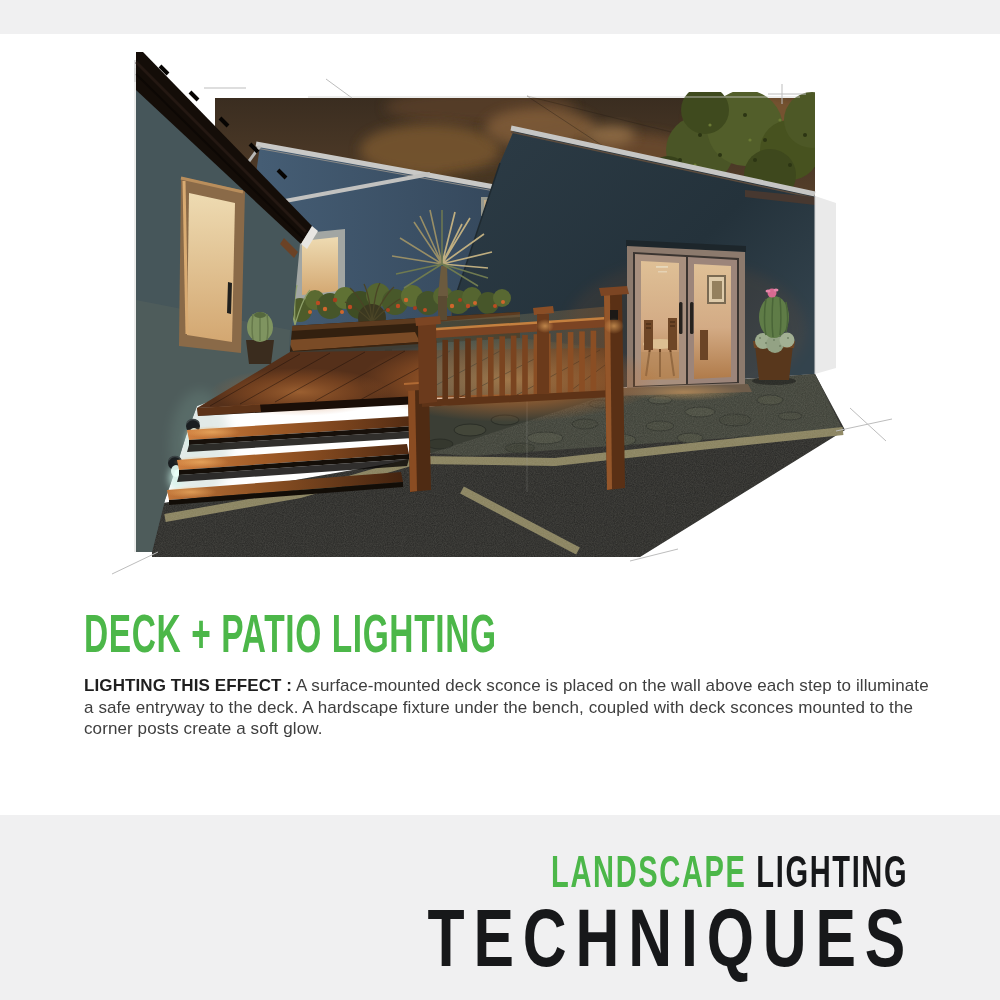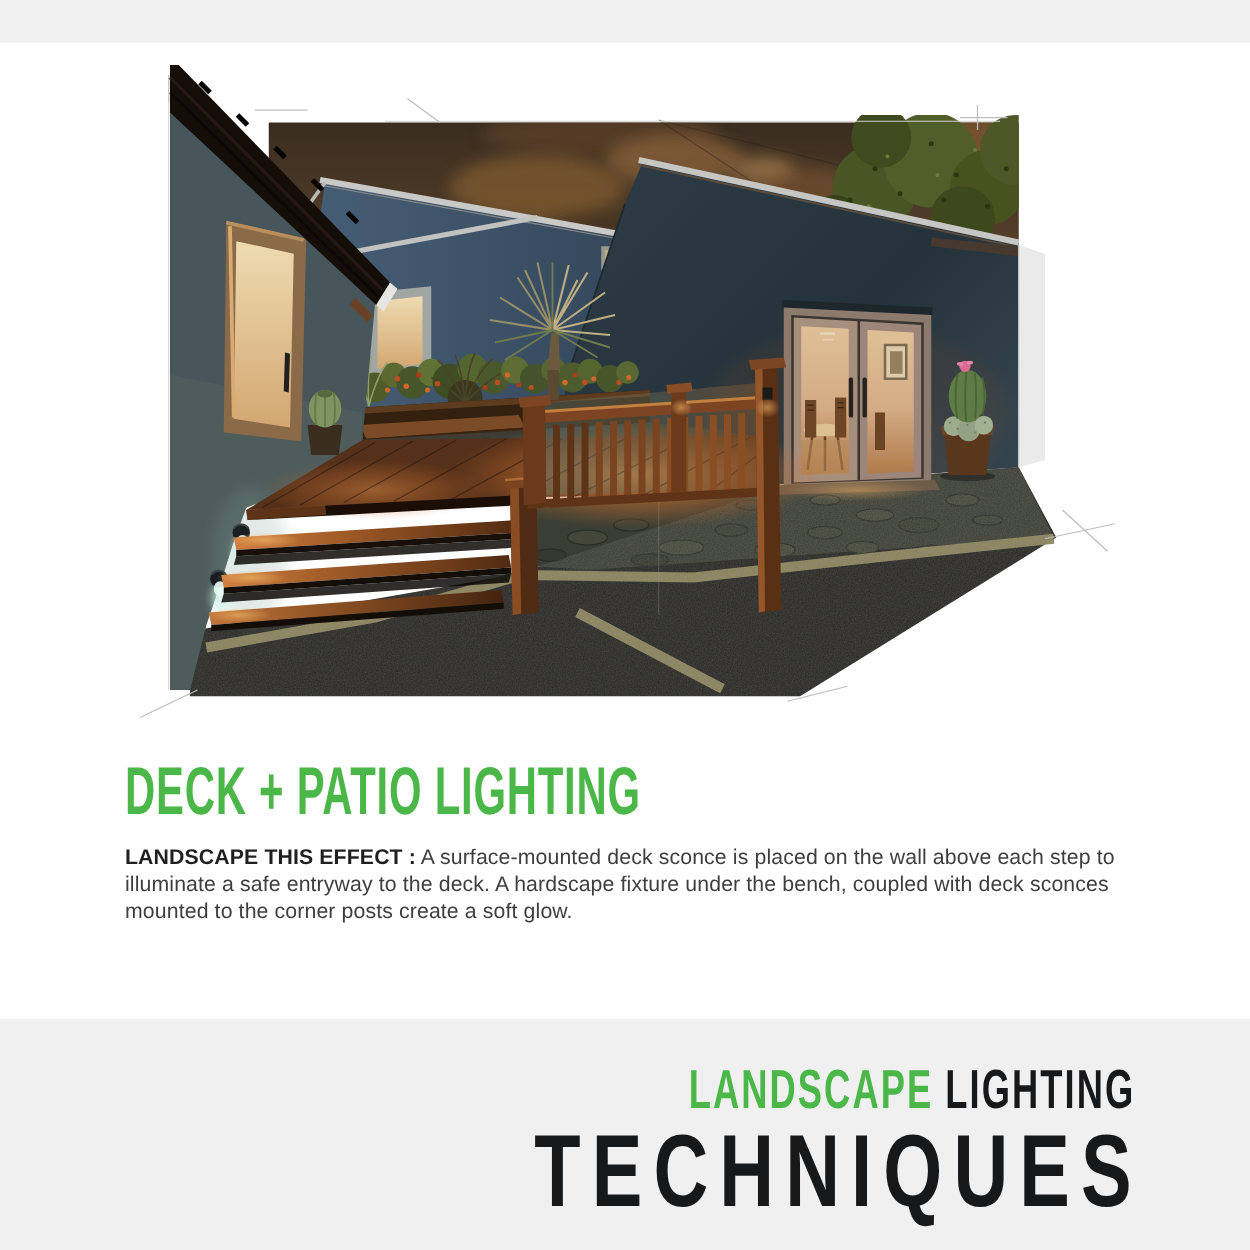--- a/index.html
+++ b/index.html
@@ -1,21 +1,21 @@
 <!DOCTYPE html>
 <html><head>
 <meta charset="utf-8">
 <style>
   html,body{margin:0;padding:0;background:#ffffff;}
   #page{position:relative;width:1000px;height:1000px;background:#ffffff;overflow:hidden;
         font-family:"Liberation Sans",sans-serif;}
   .band{position:absolute;left:0;width:1000px;background:#f0f0f1;}
   #band-top{top:0;height:34px;}
   #hero{position:absolute;top:0;left:0;width:1000px;height:600px;}
-  #content{position:absolute;left:100px;top:606px;width:858px;}
+  #content{position:absolute;left:84px;top:606px;width:858px;}
   #section-title{margin:0 0 15px 0;font-size:54px;line-height:1;font-weight:700;color:#4cb749;
                  letter-spacing:1px;white-space:nowrap;}
   .condensed{display:inline-block;transform:scaleX(0.62);transform-origin:0 50%;}
   .para{margin:0 0 13px 0;font-size:17px;line-height:21.5px;color:#3e3e3e;letter-spacing:0.1px;}
   .para b{color:#1f1f1f;}
   #footer{position:absolute;top:815px;left:0;width:1000px;height:185px;background:#f0f0f1;
           text-align:right;}
   #brand-line{margin-top:35px;font-size:44px;font-weight:700;letter-spacing:2.5px;
               line-height:1;white-space:nowrap;}
   .condensed-c{display:inline-block;transform:scaleX(0.66);transform-origin:50% 50%;}
@@ -439,20 +439,20 @@
         <path d="M836,431 L892,419"></path>
       <path d="M630,561 L678,549"></path>
         <path d="M112,574 L158,552"></path>
       <path d="M135,60 L135,82"></path>
         <path d="M135,68 L135,552" stroke="#cfcfcd" stroke-width="0.8"></path>
     </g>
   </svg>
 
   <div id="content">
     <h1 id="section-title"><span class="condensed">DECK + PATIO LIGHTING</span></h1>
-    <p class="para"><b>LANDSCAPE THIS EFFECT :</b> <span>A surface-mounted deck sconce is placed on the wall above each step to illuminate a safe entryway to the deck. A hardscape fixture under the bench, coupled with deck sconces mounted to the corner posts create a soft glow.</span></p>
+    <p class="para"><b>LIGHTING THIS EFFECT :</b> <span>A surface-mounted deck sconce is placed on the wall above each step to illuminate a safe entryway to the deck. A hardscape fixture under the bench, coupled with deck sconces mounted to the corner posts create a soft glow.</span></p>
   </div>
 
   <div id="footer">
     <div id="brand-line"><span class="condensed-c"><span class="green">LANDSCAPE</span> <span class="dark">LIGHTING</span></span></div>
     <div id="footer-title"><span class="condensed-t">TECHNIQUES</span></div>
   </div>
 </div>
 
 </body></html>

